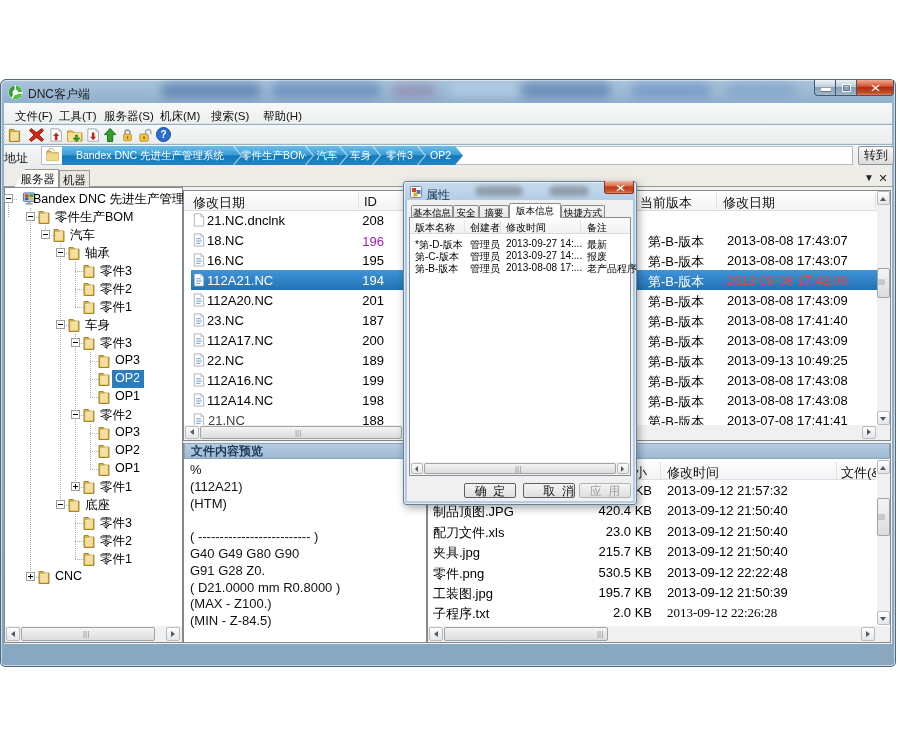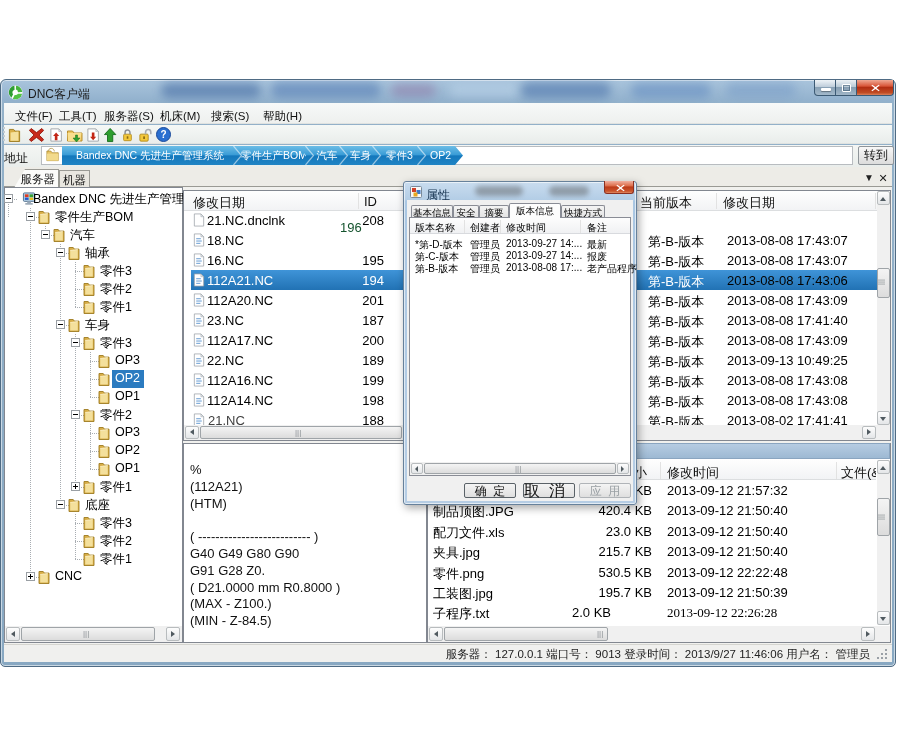--- a/index.html
+++ b/index.html
@@ -386,21 +386,21 @@
 <div class="lrow" style="left:207px;top:213px;color:#000">21.NC.dnclnk</div>
 <div class="lrow" style="left:340px;top:213px;width:44px;text-align:right;color:#000">208</div>
 <svg class="abs" style="left:193px;top:233px" width="12" height="14" viewBox="0 0 12 15">
       <path d="M1 1 h7 l3 3 v10 h-10 z" fill="#fff" stroke="#9aa0a6" stroke-width=".8"></path>
       <path d="M8 1 l3 3 h-3 z" fill="#e4e8ec" stroke="#9aa0a6" stroke-width=".5"></path>
       <rect x="3" y="5.5" width="5" height="1.2" fill="#7aa8d8"></rect>
       <rect x="3" y="8" width="6" height="1.2" fill="#7aa8d8"></rect>
       <rect x="3" y="10.5" width="4.5" height="1.2" fill="#7aa8d8"></rect>
     </svg>
 <div class="lrow" style="left:207px;top:233px;color:#000">18.NC</div>
-<div class="lrow" style="left:340px;top:220px;width:44px;color:#14532d">196</div>
+<div class="lrow" style="left:340px;top:234px;width:44px;text-align:right;color:#a21caf">196</div>
 <div class="lrow" style="left:648px;top:233px;color:#000">第-B-版本</div>
 <div class="lrow" style="left:727px;top:233px;color:#000">2013-08-08 17:43:07</div>
 <svg class="abs" style="left:193px;top:253px" width="12" height="14" viewBox="0 0 12 15">
       <path d="M1 1 h7 l3 3 v10 h-10 z" fill="#fff" stroke="#9aa0a6" stroke-width=".8"></path>
       <path d="M8 1 l3 3 h-3 z" fill="#e4e8ec" stroke="#9aa0a6" stroke-width=".5"></path>
       <rect x="3" y="5.5" width="5" height="1.2" fill="#7aa8d8"></rect>
       <rect x="3" y="8" width="6" height="1.2" fill="#7aa8d8"></rect>
       <rect x="3" y="10.5" width="4.5" height="1.2" fill="#7aa8d8"></rect>
     </svg>
 <div class="lrow" style="left:207px;top:253px;color:#000">16.NC</div>
@@ -411,21 +411,21 @@
 <svg class="abs" style="left:193px;top:273px" width="12" height="14" viewBox="0 0 12 15">
       <path d="M1 1 h7 l3 3 v10 h-10 z" fill="#fff" stroke="#9aa0a6" stroke-width=".8"></path>
       <path d="M8 1 l3 3 h-3 z" fill="#e4e8ec" stroke="#9aa0a6" stroke-width=".5"></path>
       <rect x="3" y="5.5" width="5" height="1.2" fill="#7aa8d8"></rect>
       <rect x="3" y="8" width="6" height="1.2" fill="#7aa8d8"></rect>
       <rect x="3" y="10.5" width="4.5" height="1.2" fill="#7aa8d8"></rect>
     </svg>
 <div class="lrow" style="left:207px;top:273px;color:#fff">112A21.NC</div>
 <div class="lrow" style="left:340px;top:273px;width:44px;text-align:right;color:#fff">194</div>
 <div class="lrow" style="left:648px;top:273px;color:#fff">第-B-版本</div>
-<div class="lrow" style="left:727px;top:273px;color:#000000">2013-08-08 17:43:06</div>
+<div class="lrow" style="left:727px;top:273px;color:#ef4444">2013-08-08 17:43:06</div>
 <svg class="abs" style="left:193px;top:293px" width="12" height="14" viewBox="0 0 12 15">
       <path d="M1 1 h7 l3 3 v10 h-10 z" fill="#fff" stroke="#9aa0a6" stroke-width=".8"></path>
       <path d="M8 1 l3 3 h-3 z" fill="#e4e8ec" stroke="#9aa0a6" stroke-width=".5"></path>
       <rect x="3" y="5.5" width="5" height="1.2" fill="#7aa8d8"></rect>
       <rect x="3" y="8" width="6" height="1.2" fill="#7aa8d8"></rect>
       <rect x="3" y="10.5" width="4.5" height="1.2" fill="#7aa8d8"></rect>
     </svg>
 <div class="lrow" style="left:207px;top:293px;color:#000">112A20.NC</div>
 <div class="lrow" style="left:340px;top:293px;width:44px;text-align:right;color:#000">201</div>
 <div class="lrow" style="left:648px;top:293px;color:#000">第-B-版本</div>
@@ -488,37 +488,38 @@
 <svg class="abs" style="left:193px;top:413px" width="12" height="14" viewBox="0 0 12 15">
       <path d="M1 1 h7 l3 3 v10 h-10 z" fill="#fff" stroke="#9aa0a6" stroke-width=".8"></path>
       <path d="M8 1 l3 3 h-3 z" fill="#e4e8ec" stroke="#9aa0a6" stroke-width=".5"></path>
       <rect x="3" y="5.5" width="5" height="1.2" fill="#7aa8d8"></rect>
       <rect x="3" y="8" width="6" height="1.2" fill="#7aa8d8"></rect>
       <rect x="3" y="10.5" width="4.5" height="1.2" fill="#7aa8d8"></rect>
     </svg>
 <div class="lrow" style="left:208px;top:413px;color:#404040">21.NC</div>
 <div class="lrow" style="left:340px;top:413px;width:44px;text-align:right;color:#000">188</div>
 <div class="lrow" style="left:648px;top:413px;color:#000">第-B-版本</div>
-<div class="lrow" style="left:727px;top:413px;color:#000">2013-08-02 17:41:41</div>
+<div class="lrow" style="left:727px;top:413px;color:#000">2013-07-08 17:41:41</div>
 <div class="sbtrack" style="left:877px;top:191px;width:13px;height:234px"></div>
 <div class="sbbtn" style="left:877px;top:191px;width:13px;height:14px"></div>
     <div class="arr" style="left:880px;top:197px;border-left:3.5px solid transparent;border-right:3.5px solid transparent;border-bottom:4px solid #505a60"></div>
 <div class="sbbtn" style="left:877px;top:411px;width:13px;height:14px"></div>
     <div class="arr" style="left:880px;top:417px;border-left:3.5px solid transparent;border-right:3.5px solid transparent;border-top:4px solid #505a60"></div>
 <div class="sbthumb" style="left:877px;top:268px;width:13px;height:30px"></div>
     <div class="grip" style="left:879px;top:278px;transform:rotate(90deg)">|||</div>
 <div class="sbtrack" style="left:184px;top:425px;width:706px;height:15px"></div>
 <div class="sbbtn" style="left:185px;top:426px;width:14px;height:13px"></div>
     <div class="arr" style="left:190px;top:429px;border-top:3.5px solid transparent;border-bottom:3.5px solid transparent;border-right:4px solid #505a60"></div>
 <div class="sbbtn" style="left:862px;top:426px;width:14px;height:13px"></div>
     <div class="arr" style="left:867px;top:429px;border-top:3.5px solid transparent;border-bottom:3.5px solid transparent;border-left:4px solid #505a60"></div>
 <div class="sbthumb" style="left:200px;top:426px;width:202px;height:13px"></div>
     <div class="grip" style="left:295px;top:429px;">|||</div>
 <div class="sbbtn" style="left:877px;top:425px;width:13px;height:15px;background:#f0f0f0;border:none"></div>
 <div class="panel" style="left:183px;top:443px;width:244px;height:200px;"></div>
+<div class="caption" style="left:184px;top:443px;width:242px;">文件内容预览</div>
 <div class="pv" style="left:190px;top:462px;">%</div>
 <div class="pv" style="left:190px;top:479px;">(112A21)</div>
 <div class="pv" style="left:190px;top:496px;">(HTM)</div>
 <div class="pv" style="left:190px;top:529px;">( -------------------------- )</div>
 <div class="pv" style="left:190px;top:546px;">G40 G49 G80 G90</div>
 <div class="pv" style="left:190px;top:563px;">G91 G28 Z0.</div>
 <div class="pv" style="left:190px;top:580px;">( D21.0000 mm R0.8000 )</div>
 <div class="pv" style="left:190px;top:596px;">(MAX - Z100.)</div>
 <div class="pv" style="left:190px;top:613px;">(MIN - Z-84.5)</div>
 <div class="panel" style="left:427px;top:443px;width:464px;height:200px;"></div>
@@ -541,40 +542,37 @@
 <div class="lrow" style="left:433px;top:544px;">夹具.jpg</div>
 <div class="lrow" style="left:572px;top:544px;width:80px;text-align:right;">215.7 KB</div>
 <div class="lrow" style="left:667px;top:544px;">2013-09-12 21:50:40</div>
 <div class="lrow" style="left:433px;top:565px;">零件.png</div>
 <div class="lrow" style="left:572px;top:565px;width:80px;text-align:right;">530.5 KB</div>
 <div class="lrow" style="left:667px;top:565px;">2013-09-12 22:22:48</div>
 <div class="lrow" style="left:433px;top:585px;">工装图.jpg</div>
 <div class="lrow" style="left:572px;top:585px;width:80px;text-align:right;">195.7 KB</div>
 <div class="lrow" style="left:667px;top:585px;">2013-09-12 21:50:39</div>
 <div class="lrow" style="left:433px;top:605px;">子程序.txt</div>
-<div class="lrow" style="left:572px;top:605px;width:80px;text-align:left;">2.0 KB</div>
+<div class="lrow" style="left:572px;top:605px;width:80px;text-align:right;">2.0 KB</div>
 <div class="lrow" style="left:667px;top:605px;font-family:Liberation Serif, serif;">2013-09-12 22:26:28</div>
 <div class="sbtrack" style="left:877px;top:460px;width:13px;height:165px"></div>
 <div class="sbbtn" style="left:877px;top:460px;width:13px;height:14px"></div>
     <div class="arr" style="left:880px;top:466px;border-left:3.5px solid transparent;border-right:3.5px solid transparent;border-bottom:4px solid #505a60"></div>
 <div class="sbbtn" style="left:877px;top:611px;width:13px;height:14px"></div>
     <div class="arr" style="left:880px;top:617px;border-left:3.5px solid transparent;border-right:3.5px solid transparent;border-top:4px solid #505a60"></div>
 <div class="sbthumb" style="left:877px;top:498px;width:13px;height:38px"></div>
     <div class="grip" style="left:879px;top:513px;transform:rotate(90deg)">|||</div>
 <div class="sbtrack" style="left:428px;top:626px;width:449px;height:16px"></div>
 <div class="sbbtn" style="left:429px;top:627px;width:14px;height:14px"></div>
     <div class="arr" style="left:434px;top:631px;border-top:3.5px solid transparent;border-bottom:3.5px solid transparent;border-right:4px solid #505a60"></div>
 <div class="sbbtn" style="left:861px;top:627px;width:14px;height:14px"></div>
     <div class="arr" style="left:866px;top:631px;border-top:3.5px solid transparent;border-bottom:3.5px solid transparent;border-left:4px solid #505a60"></div>
 <div class="sbthumb" style="left:444px;top:627px;width:164px;height:14px"></div>
     <div class="grip" style="left:597px;top:630px;">|||</div>
 <div class="sbtrack" style="left:877px;top:626px;width:13px;height:16px"></div>
-<div id="statusbar">
-      <span style="position:absolute;right:22px;top:2px;">服务器： 127.0.0.1 端口号： 9013 登录时间： 2013/9/27 11:46:06 用户名： 管理员</span>
-    </div>
 <svg class="abs" style="left:876px;top:648px" width="12" height="12" viewBox="0 0 12 12">
 <g fill="#9aa0a6">
         <rect x="9" y="1" width="2" height="2"></rect>
         <rect x="9" y="5" width="2" height="2"></rect>
         <rect x="9" y="9" width="2" height="2"></rect>
         <rect x="5" y="5" width="2" height="2"></rect>
         <rect x="5" y="9" width="2" height="2"></rect>
         <rect x="1" y="9" width="2" height="2"></rect>
       </g>
     </svg>
@@ -622,14 +620,14 @@
 <div class="dlgtxt" style="left:506px;top:262px;z-index:4">2013-08-08 17:...</div>
 <div class="dlgtxt" style="left:587px;top:262px;z-index:4">老产品程序</div>
 <div class="sbtrack" style="left:410px;top:462px;width:220px;height:13px;z-index:4"></div>
 <div class="sbbtn" style="left:411px;top:463px;width:12px;height:11px;z-index:4"></div>
     <div class="arr" style="left:415px;top:466px;border-top:3px solid transparent;border-bottom:3px solid transparent;border-right:3.5px solid #505a60;z-index:5"></div>
 <div class="sbbtn" style="left:617px;top:463px;width:12px;height:11px;z-index:4"></div>
     <div class="arr" style="left:621px;top:466px;border-top:3px solid transparent;border-bottom:3px solid transparent;border-left:3.5px solid #505a60;z-index:5"></div>
 <div class="sbthumb" style="left:424px;top:463px;width:192px;height:11px;z-index:4"></div>
     <div class="grip" style="left:515px;top:465px;z-index:5">|||</div>
 <div class="abs" style="left:464px;top:483px;width:52px;height:15px;background:linear-gradient(#f4f4f4,#dfdfdf);border:1px solid #5a6268;border-radius:2px;font-size:12px;color:#111;text-align:center;line-height:14px;">确&nbsp;&nbsp;定</div>
-<div class="abs" style="left:523px;top:483px;width:52px;height:15px;background:linear-gradient(#f4f4f4,#dfdfdf);border:1px solid #5a6268;border-radius:2px;font-size:16px;color:#111;text-align:left;line-height:14px;">取&nbsp;&nbsp;消</div>
+<div class="abs" style="left:523px;top:483px;width:52px;height:15px;background:linear-gradient(#f4f4f4,#dfdfdf);border:1px solid #5a6268;border-radius:2px;font-size:12px;color:#111;text-align:right;line-height:14px;">取&nbsp;&nbsp;消</div>
 <div class="abs" style="left:579px;top:483px;width:52px;height:15px;background:linear-gradient(#f4f4f4,#dfdfdf);border:1px solid #b0b4b8;border-radius:2px;font-size:12px;color:#9aa0a4;text-align:center;line-height:14px;">应&nbsp;&nbsp;用</div>
 </div>
 </body></html>

